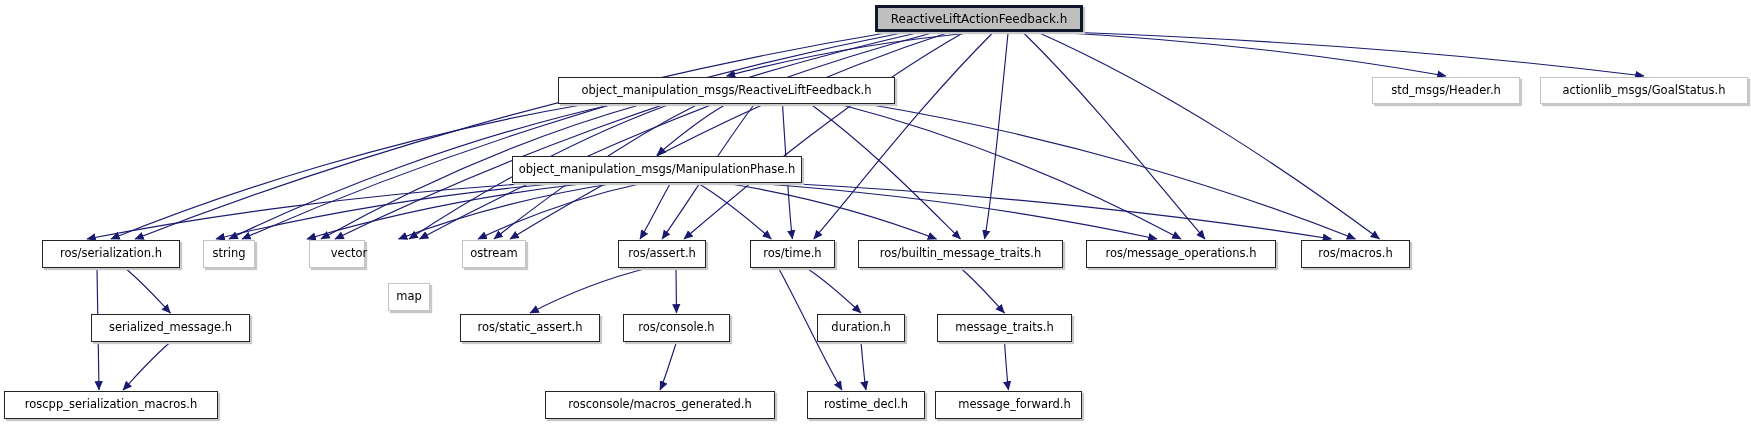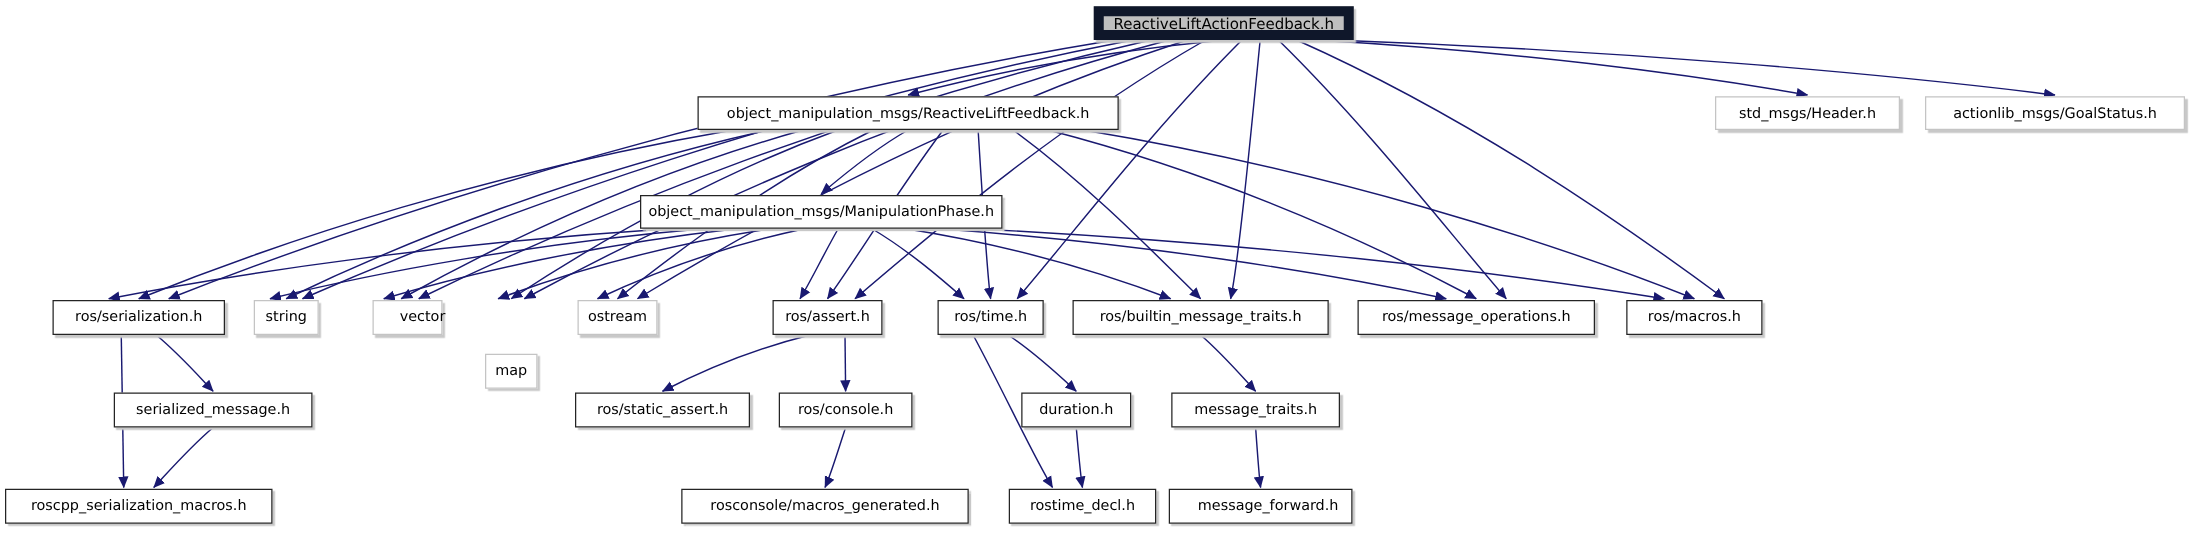--- a/index.html
+++ b/index.html
@@ -31,21 +31,21 @@
     color: #000000;
     white-space: nowrap;
     cursor: pointer;
   }
   .node.external {
     border-color: #c4c4c4;
     cursor: default;
   }
   .node.root {
     background: #bfbfbf;
-    border: 8px solid #0f172a;
+    border: 3px solid #0f172a;
     cursor: default;
     font-size: 12px;
   }
   .node .lbl { pointer-events: none; }
 </style>
 </head>
 <body>
 
 <div class="canvas">
   <svg class="edges" viewBox="0 0 1751 427" xmlns="http://www.w3.org/2000/svg">
@@ -115,21 +115,21 @@
       </div>
       <div class="node internal" style="left: 512px; top: 156px; width: 290px; height: 27px;">
         <span class="lbl">object_manipulation_msgs/ManipulationPhase.h</span>
       </div>
       <div class="node internal" style="left: 42px; top: 240px; width: 138px; height: 28px;">
         <span class="lbl">ros/serialization.h</span>
       </div>
       <div class="node external" style="left: 203px; top: 240px; width: 52px; height: 28px;">
         <span class="lbl">string</span>
       </div>
-      <div class="node external" style="left: 298px; top: 240px; width: 56px; height: 28px; padding-left: 24px;">
+      <div class="node external" style="left: 309px; top: 240px; width: 56px; height: 28px; padding-left: 24px;">
         <span class="lbl">vector</span>
       </div>
       <div class="node external" style="left: 388px; top: 240px; width: 42px; height: 28px; margin-top: 43px;">
         <span class="lbl">map</span>
       </div>
       <div class="node external" style="left: 462px; top: 240px; width: 64px; height: 28px;">
         <span class="lbl">ostream</span>
       </div>
       <div class="node internal" style="left: 618px; top: 240px; width: 88px; height: 28px; text-align: center;">
         <span class="lbl">ros/assert.h</span>

